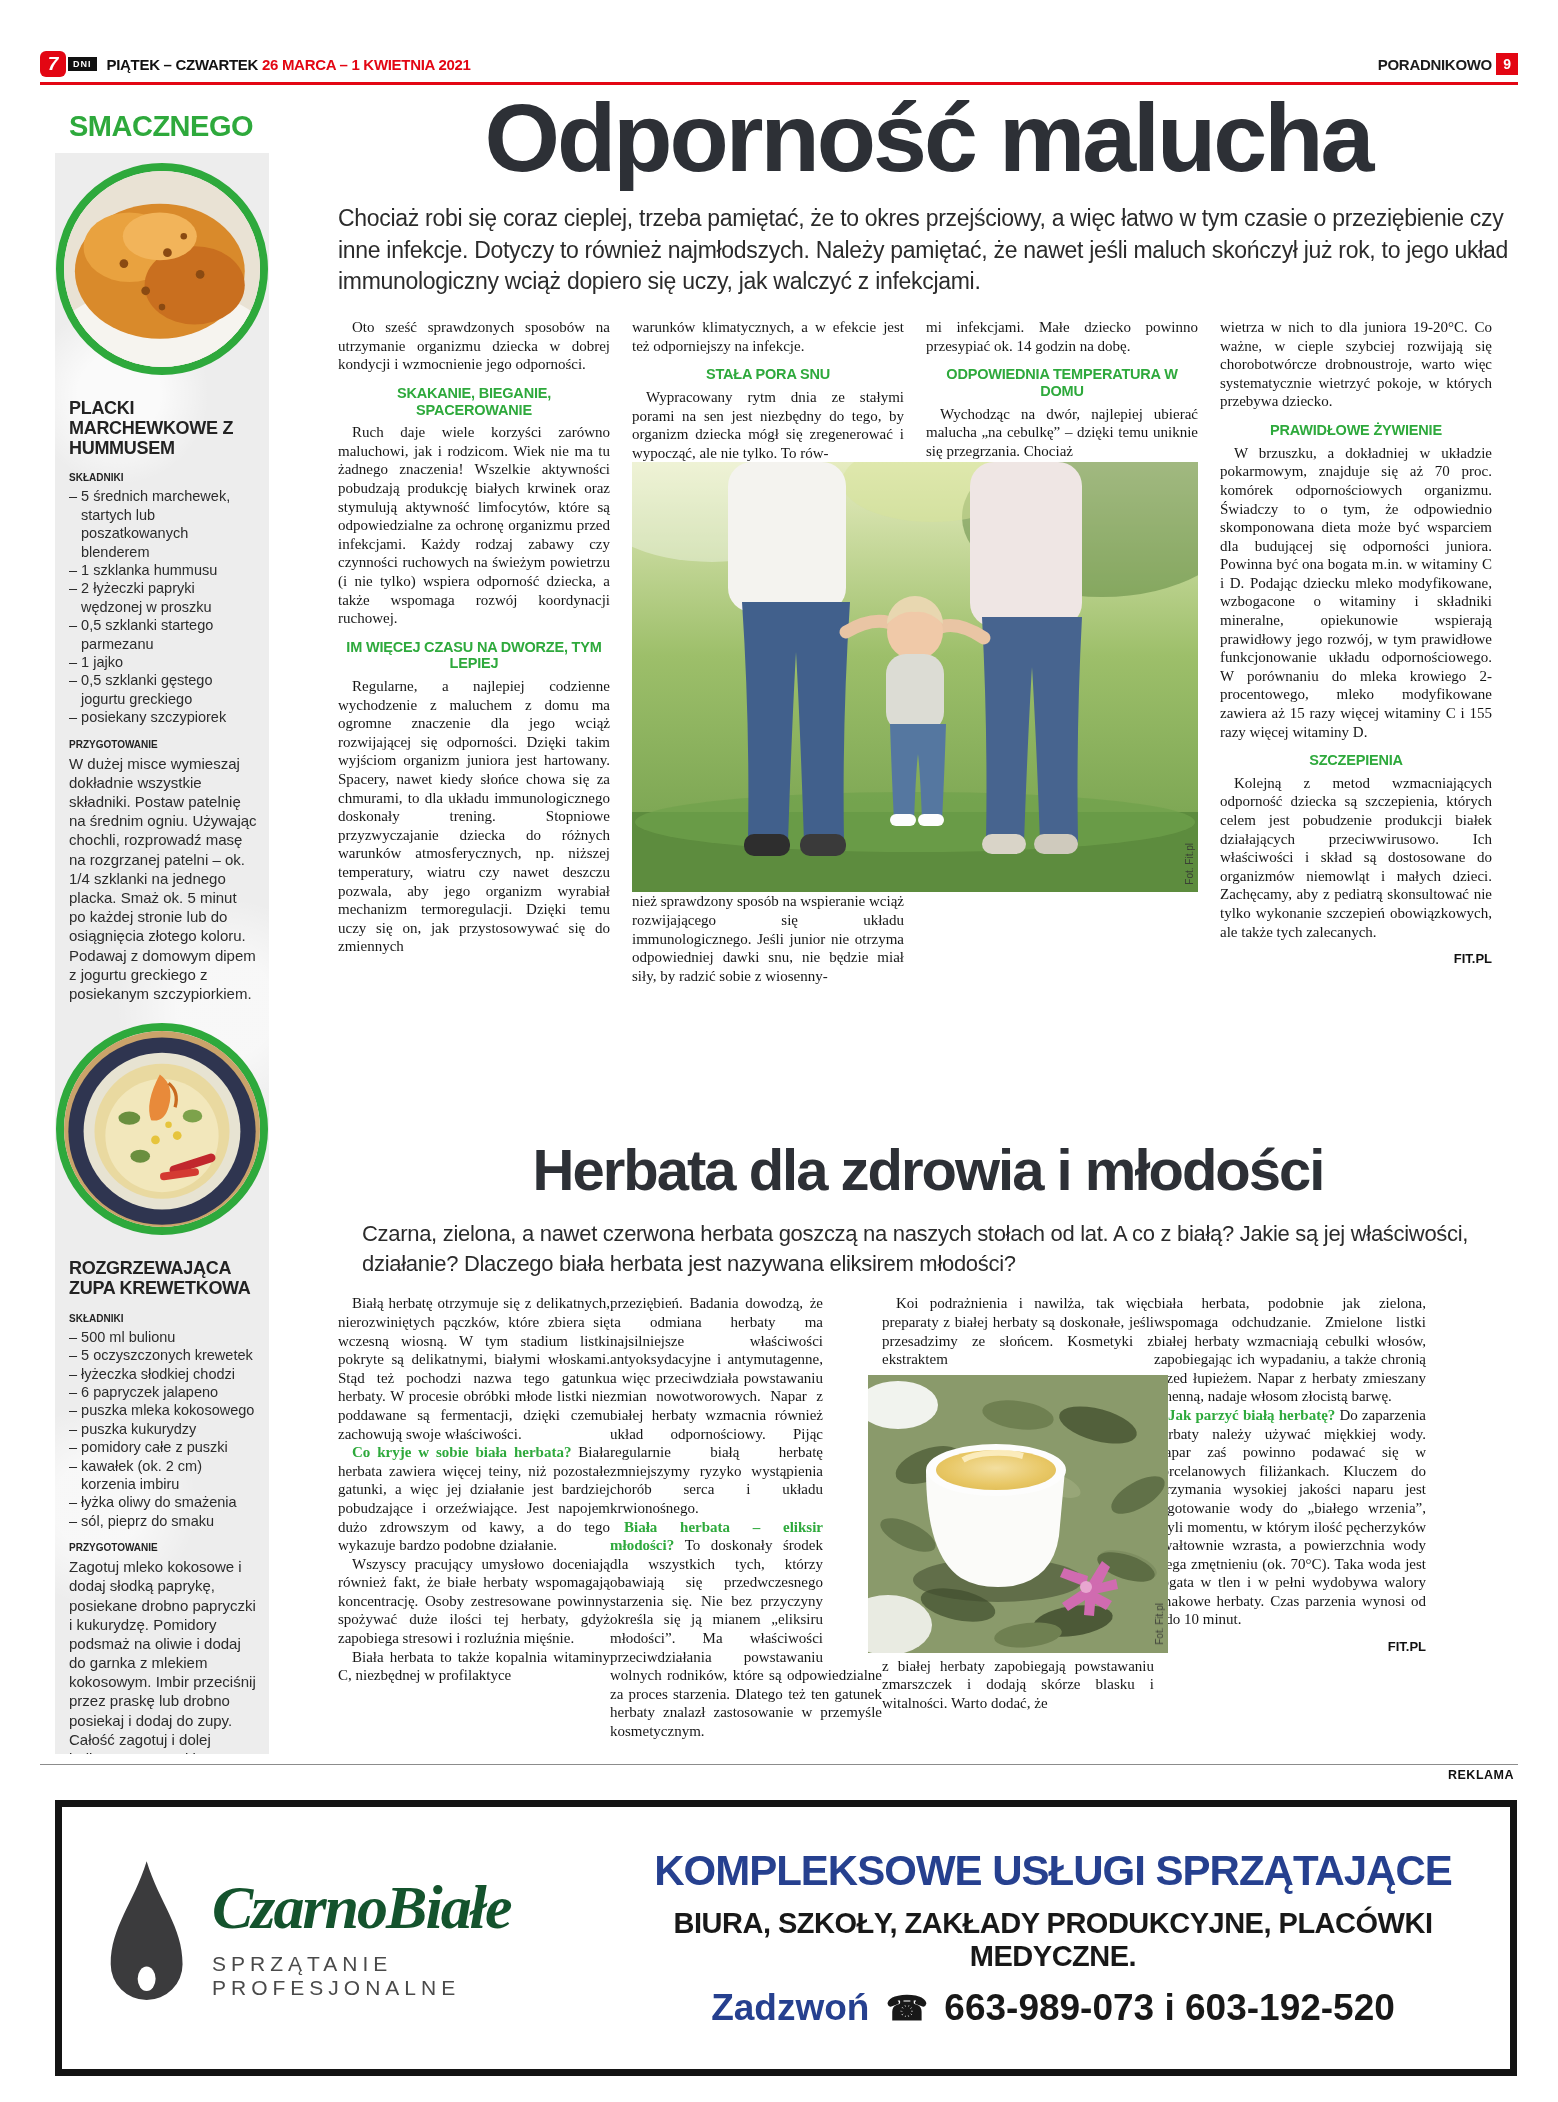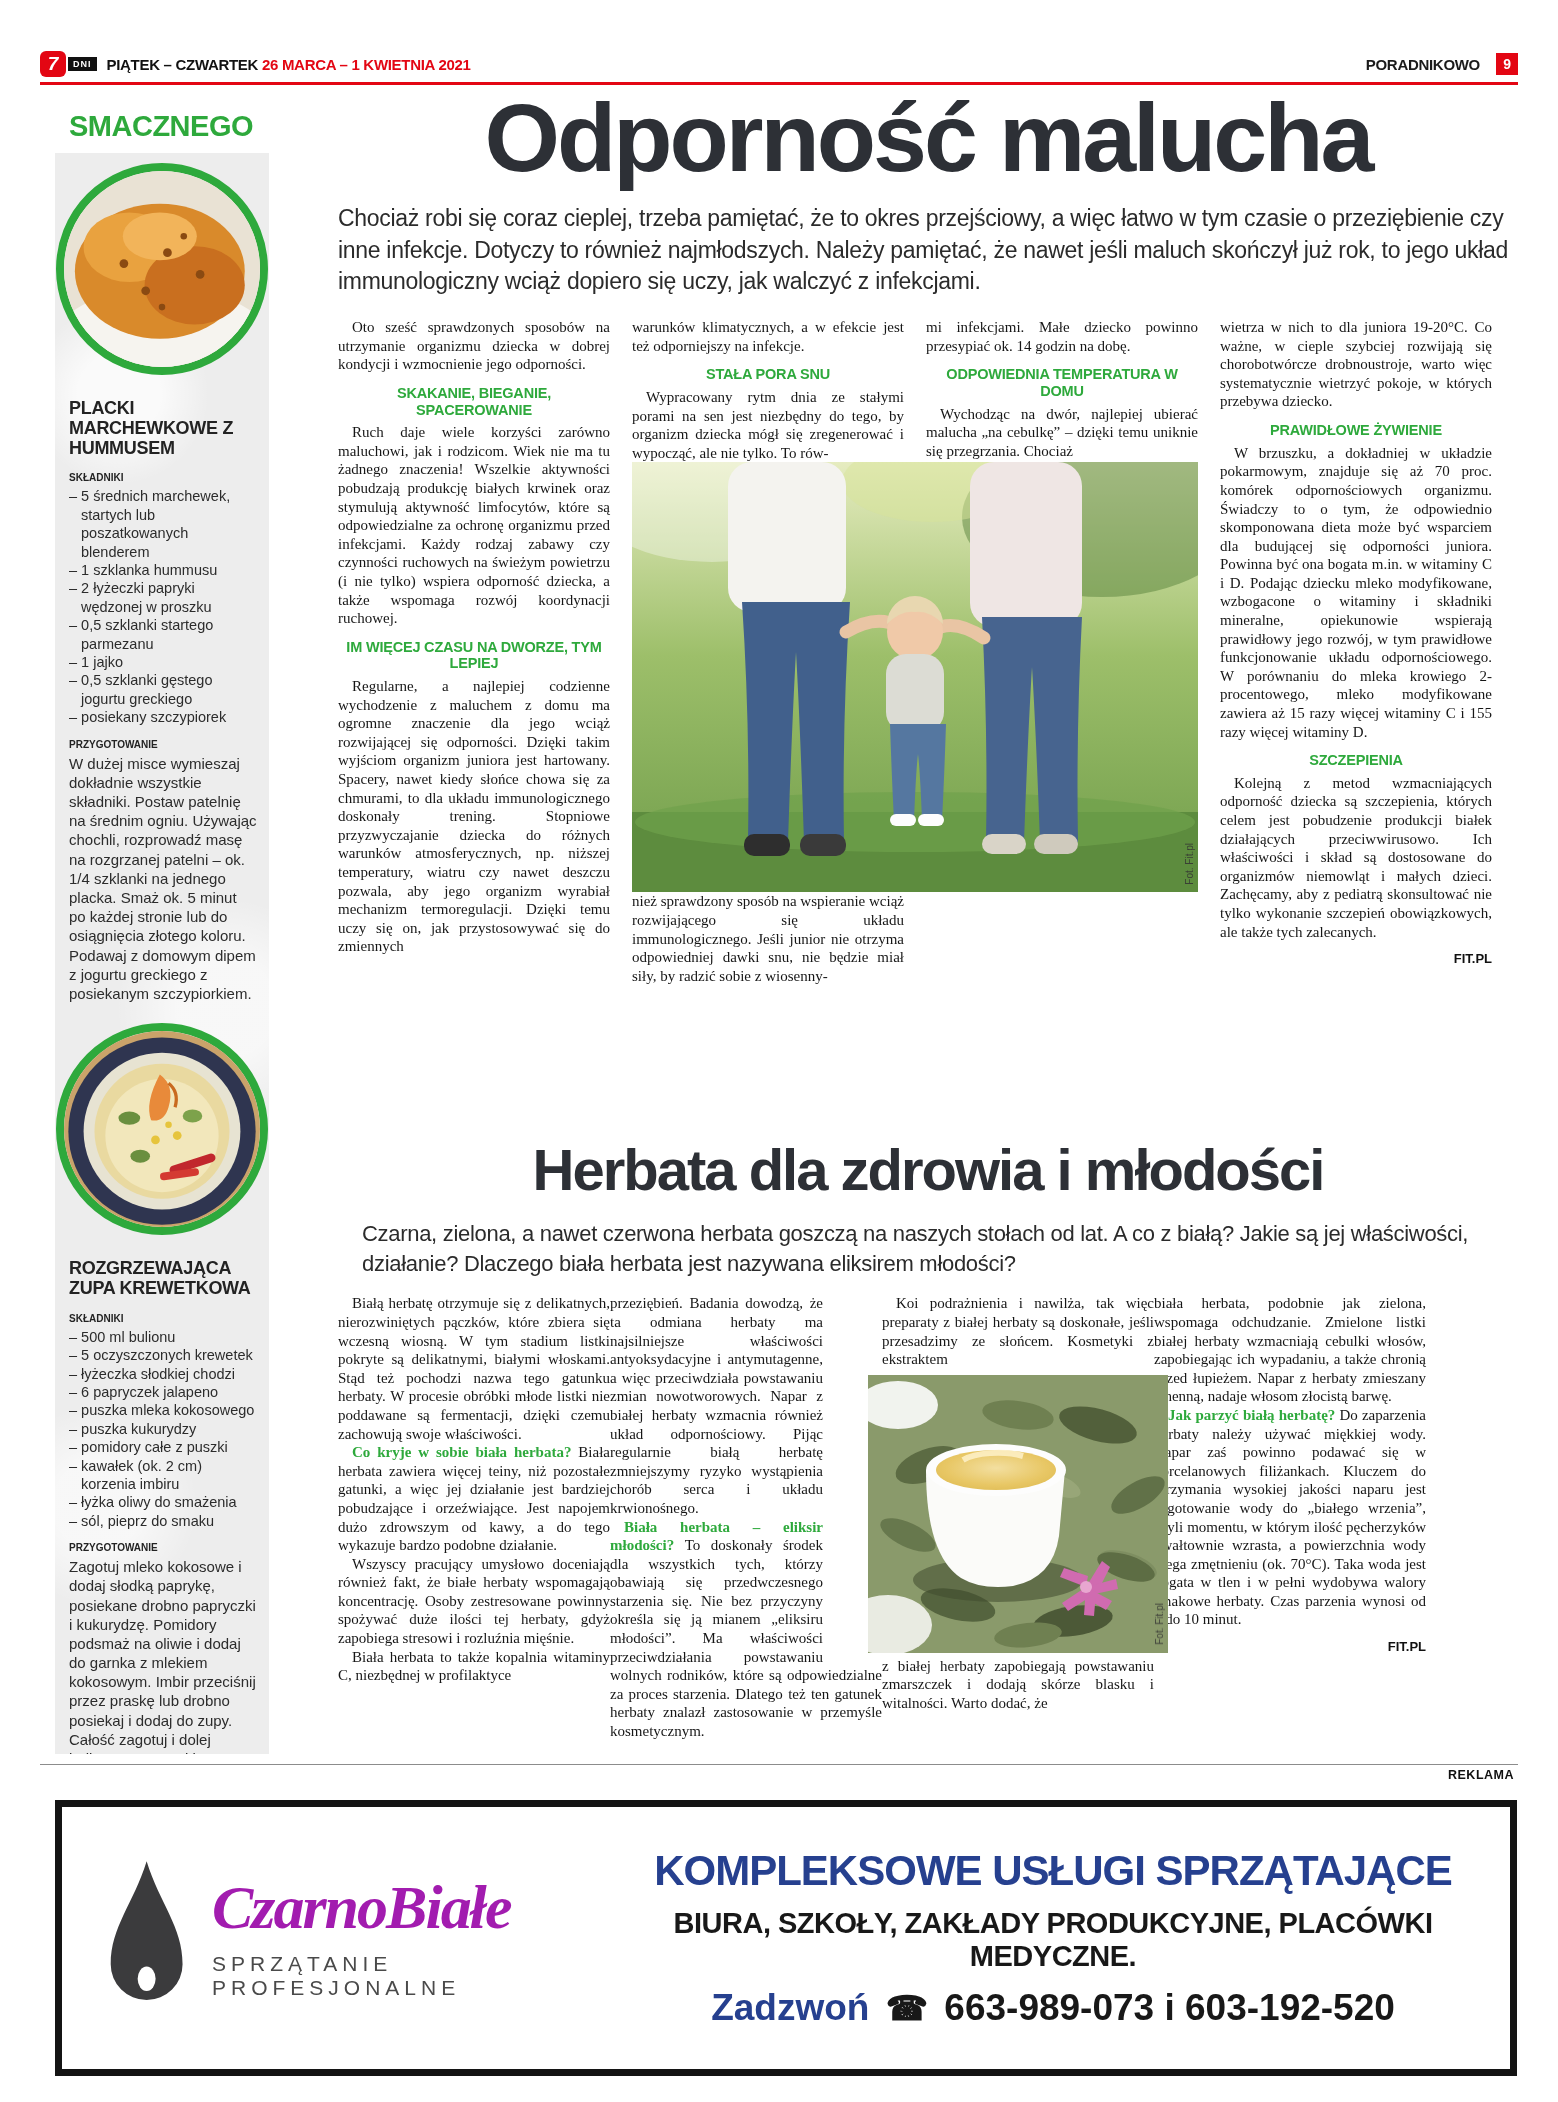--- a/index.html
+++ b/index.html
@@ -6,21 +6,21 @@
   .page{position:relative;width:1558px;height:2102px;background:#fff;overflow:hidden;
         font-family:"Liberation Serif",serif;color:#1b1b1b;}
   
   .hdr{position:absolute;top:50px;left:40px;right:40px;height:28px;display:flex;align-items:center;
        font-family:"Liberation Sans",sans-serif;font-weight:bold;font-size:15px;letter-spacing:-.3px;}
   .logo7{width:26px;height:26px;background:#e30613;border-radius:6px;color:#fff;display:flex;
          align-items:center;justify-content:center;font-size:19px;font-style:italic;}
   .logodni{background:#111;color:#fff;font-size:9px;padding:2px 5px;margin-left:2px;letter-spacing:1px;}
   .hdr-date{margin-left:10px;color:#111;}
   .hdr-date .red{color:#e30613;}
-  .hdr-right{margin-left:auto;display:flex;align-items:center;gap:16px;}
+  .hdr-right{margin-left:auto;display:flex;align-items:center;gap:4px;}
   .pagebox{width:22px;height:22px;background:#e30613;color:#fff;display:flex;align-items:center;
            justify-content:center;font-size:14px;}
   .redrule{position:absolute;top:82px;left:40px;width:1478px;height:3px;background:#e30613;}
   
   .sidebar{position:absolute;left:55px;top:96px;width:214px;height:1658px;background:#ededed;
            background-image:radial-gradient(circle at 30% 18%,rgba(255,255,255,.75) 0 40px,rgba(255,255,255,0) 90px),
                             radial-gradient(circle at 80% 55%,rgba(255,255,255,.6) 0 50px,rgba(255,255,255,0) 110px),
                             radial-gradient(circle at 20% 85%,rgba(255,255,255,.6) 0 45px,rgba(255,255,255,0) 100px);
            font-family:"Liberation Sans",sans-serif;overflow:hidden;}
   .sb-head{background:#fff;padding:14px 12px 10px 14px;font-size:29px;font-weight:bold;color:#2ea93c;
@@ -69,21 +69,21 @@
   .tea-wrap-spacer{float:right;width:52px;height:262px;margin:96px 0 4px 7px;}
   .teaphoto{position:relative;width:300px;margin:6px 0 4px -14px;}
   
   .rk-rule{position:absolute;top:1764px;left:40px;width:1478px;height:1px;background:#8c8c8c;}
   .rk-label{position:absolute;top:1768px;right:44px;font-family:"Liberation Sans",sans-serif;
             font-weight:bold;font-size:12.5px;letter-spacing:.5px;color:#111;}
   .adbox{position:absolute;left:55px;top:1800px;width:1448px;height:262px;border:7px solid #141414;
          background:#fff;display:flex;align-items:center;font-family:"Liberation Sans",sans-serif;}
   .ad-left{display:flex;align-items:center;gap:18px;padding-left:34px;width:530px;}
   .ad-brand .brand{font-family:"Liberation Serif",serif;font-style:italic;font-weight:bold;
-                   font-size:62px;color:#a21caf;letter-spacing:-2px;line-height:1;}
+                   font-size:62px;color:#14532d;letter-spacing:-2px;line-height:1;}
   .ad-brand .tagline{margin-top:14px;font-size:21px;letter-spacing:5px;color:#4a4a4a;}
   .ad-right{flex:1;text-align:center;padding-right:30px;}
   .ad-right .adl1{color:#26408f;font-weight:bold;font-size:42px;letter-spacing:-1px;}
   .ad-right .adl2{color:#181818;font-weight:bold;font-size:29px;letter-spacing:-.5px;margin-top:12px;}
   .ad-right .adl3{margin-top:14px;font-size:37px;font-weight:bold;color:#181818;}
   .ad-right .adl3 .call{color:#26408f;}
   .ad-right .adl3 .phone-glyph{font-size:34px;margin:0 6px;}
 </style>
 </head>
 <body>

